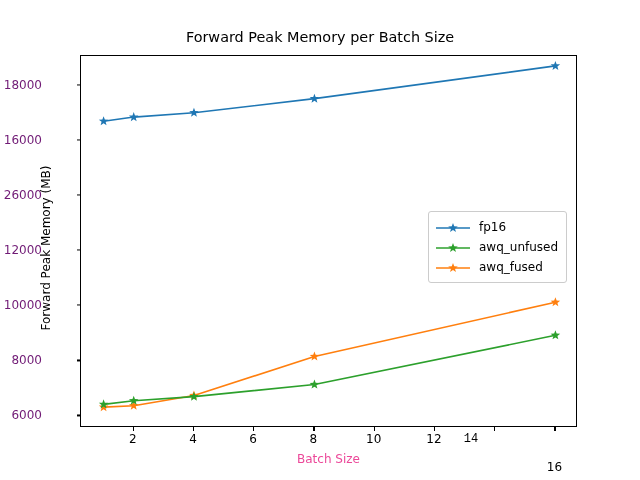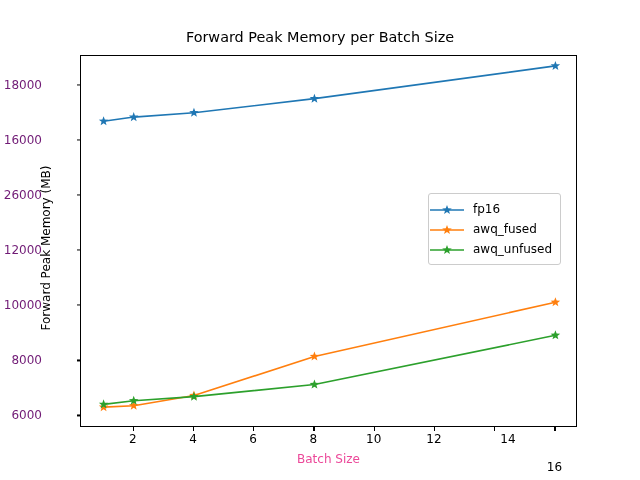--- a/index.html
+++ b/index.html
@@ -103,25 +103,25 @@
     font-size: 12px;
     color: #000000;
     transform: rotate(-90deg);
     transform-origin: center center;
     white-space: nowrap;
   }
   
   #legend {
     position: absolute;
     left: 428px;
-    top: 193px;
+    top: 211px;
     background: #ffffff;
     border: 0.8px solid #cccccc;
     border-radius: 3px;
-    padding: 5px 8px 5px 0;
+    padding: 5px 8px 5px 6px;
     box-sizing: border-box;
   }
   .legend-row {
     display: flex;
     align-items: center;
     height: 20px;
   }
   .legend-swatch {
     width: 36px;
     height: 14px;
@@ -166,21 +166,21 @@
       <div class="xtick-label" style="left: 192.955px;">4</div>
       <div class="xtick-mark" style="left: 192.955px;"></div>
       <div class="xtick-label" style="left: 253.197px;">6</div>
       <div class="xtick-mark" style="left: 253.197px;"></div>
       <div class="xtick-label" style="left: 313.439px;">8</div>
       <div class="xtick-mark" style="left: 313.439px;"></div>
       <div class="xtick-label" style="left: 373.682px;">10</div>
       <div class="xtick-mark" style="left: 373.682px;"></div>
       <div class="xtick-label" style="left: 433.924px;">12</div>
       <div class="xtick-mark" style="left: 433.924px;"></div>
-      <div class="xtick-label" style="left: 508px;">14</div>
+      <div class="xtick-label" style="left: 471px; font-family: Liberation Mono, monospace;">14</div>
       <div class="xtick-mark" style="left: 494.167px;"></div>
       <div class="xtick-label" style="left: 554.409px; margin-top: 28px;">16</div>
       <div class="xtick-mark" style="left: 554.409px;"></div>
     </div>
 
   <div id="plot-area">
     <svg id="plot-svg" viewBox="0 0 497 372" preserveAspectRatio="none">
         <g>
           <polyline points="22.59,65.21 52.71,61.08 112.95,56.68 233.44,42.65 474.41,9.91" fill="none" stroke="#1f77b4" stroke-width="1.6" stroke-linejoin="round" stroke-linecap="round"></polyline>
           <polygon points="22.59,60.21 23.83,63.51 27.35,63.66 24.59,65.86 25.53,69.26 22.59,67.31 19.65,69.26 20.59,65.86 17.84,63.66 21.36,63.51" fill="#1f77b4"></polygon>
@@ -211,27 +211,27 @@
   <div id="legend">
       <div class="legend-row">
         <span class="legend-swatch"><svg width="36" height="14" viewBox="0 0 36 14">
             <line x1="1" y1="7" x2="35" y2="7" stroke="#1f77b4" stroke-width="1.6"></line>
             <polygon points="18.00,2.00 19.23,5.30 22.76,5.45 20.00,7.65 20.94,11.05 18.00,9.10 15.06,11.05 16.00,7.65 13.24,5.45 16.77,5.30" fill="#1f77b4"></polygon>
           </svg></span>
         <span class="legend-text">fp16</span>
       </div>
       <div class="legend-row">
         <span class="legend-swatch"><svg width="36" height="14" viewBox="0 0 36 14">
+            <line x1="1" y1="7" x2="35" y2="7" stroke="#2ca02c" stroke-width="1.6"></line>
+            <polygon points="18.00,2.00 19.23,5.30 22.76,5.45 20.00,7.65 20.94,11.05 18.00,9.10 15.06,11.05 16.00,7.65 13.24,5.45 16.77,5.30" fill="#2ca02c"></polygon>
+          </svg></span>
+        <span class="legend-text">awq_unfused</span>
+      </div>
+      <div class="legend-row">
+        <span class="legend-swatch"><svg width="36" height="14" viewBox="0 0 36 14">
             <line x1="1" y1="7" x2="35" y2="7" stroke="#ff7f0e" stroke-width="1.6"></line>
             <polygon points="18.00,2.00 19.23,5.30 22.76,5.45 20.00,7.65 20.94,11.05 18.00,9.10 15.06,11.05 16.00,7.65 13.24,5.45 16.77,5.30" fill="#ff7f0e"></polygon>
           </svg></span>
         <span class="legend-text">awq_fused</span>
       </div>
-      <div class="legend-row">
-        <span class="legend-swatch"><svg width="36" height="14" viewBox="0 0 36 14">
-            <line x1="1" y1="7" x2="35" y2="7" stroke="#2ca02c" stroke-width="1.6"></line>
-            <polygon points="18.00,2.00 19.23,5.30 22.76,5.45 20.00,7.65 20.94,11.05 18.00,9.10 15.06,11.05 16.00,7.65 13.24,5.45 16.77,5.30" fill="#2ca02c"></polygon>
-          </svg></span>
-        <span class="legend-text">awq_unfused</span>
-      </div>
     </div>
 
 </div>
 
 </body></html>

